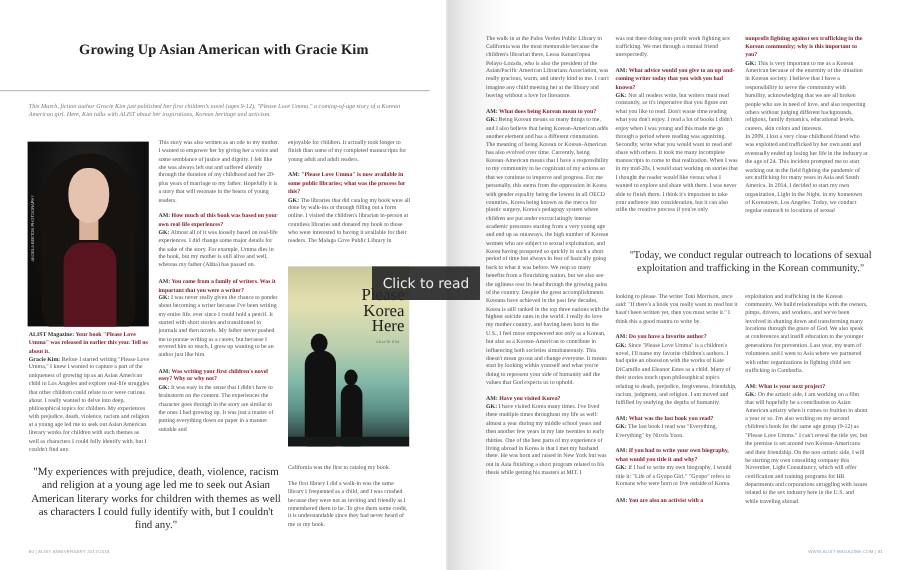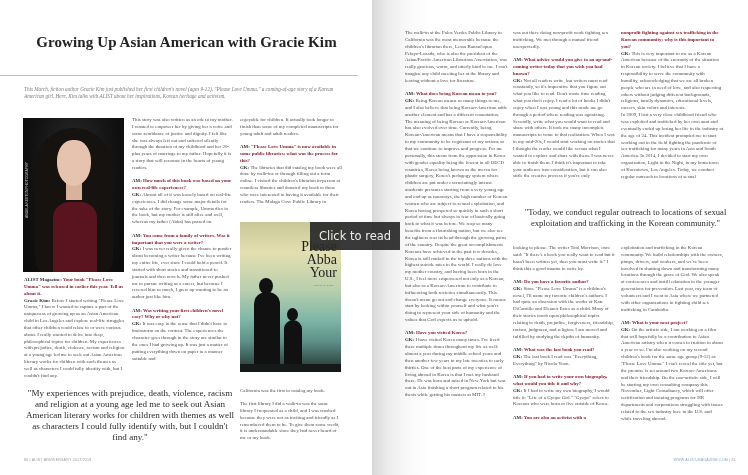--- a/index.html
+++ b/index.html
@@ -4,21 +4,21 @@
 <style>
   * { box-sizing: border-box; margin: 0; padding: 0; }
   html, body { width: 748px; height: 475px; overflow: hidden; background: #ffffff; }
   body { position: relative; font-family: "Liberation Serif", "DejaVu Serif", serif; color: #3a3a3a; }
 
   .spread { position: absolute; left: 0; top: 0; width: 748px; height: 475px; display: flex; }
   .page { position: relative; height: 475px; overflow: hidden; }
   .page-left { width: 373px; background: #ffffff; border-right: 1px solid #d8d8d8; }
   .page-right { width: 375px; background: linear-gradient(90deg, #d9d9d9 0px, #ececec 14px, #f7f7f7 30px, #ffffff 55px, #ffffff 100%); }
 
-  .title { position: absolute; left: 0; width: 373px; top: 34px; text-align: center; font-size: 15px; font-weight: bold; color: #222; letter-spacing: 0.1px; }
+  .title { position: absolute; left: 0; width: 373px; top: 34px; text-align: center; font-size: 12px; font-weight: bold; color: #222; letter-spacing: 0.1px; }
   .rule { position: absolute; left: 0; top: 75px; width: 358px; height: 1px; background: #bdbdbd; }
   .intro { position: absolute; left: 24px; top: 86px; width: 310px; font-size: 5.2px; line-height: 7.3px; font-style: italic; color: #7a7a7a; }
 
   .photo { position: absolute; left: 23px; top: 118px; width: 101px; height: 154px; overflow: hidden;
            background: radial-gradient(ellipse at 50% 30%, #2a2a2a 0%, #111 60%, #0b0b0b 100%); }
   .photo .hair { position: absolute; left: 12px; top: 10px; width: 78px; height: 150px; border-radius: 40px 40px 20px 20px; background: #151210; }
   .photo .face { position: absolute; left: 34px; top: 22px; width: 34px; height: 46px; border-radius: 45% 45% 50% 50%; background: #e6c3ae; }
   .photo .neck { position: absolute; left: 43px; top: 64px; width: 16px; height: 18px; background: #d9b29c; }
   .photo .top { position: absolute; left: 30px; top: 84px; width: 44px; height: 80px; border-radius: 16px 16px 0 0; background: #5a1420; }
   .photo .credit { position: absolute; left: 2px; top: 100px; font-family: "Liberation Sans", sans-serif; font-size: 3.4px; color: #cfcfcf; transform: rotate(-90deg); transform-origin: left top; white-space: nowrap; }
@@ -97,22 +97,22 @@
       <p>enjoyable for children. It actually took longer to finish than some of my completed manuscripts for young adult and adult readers.</p>
       <p>
         <span class="q"><span class="lbl">AM:</span><span> "Please Love Umma" is now available in some public libraries; what was the process for this?</span></span><br>
         <span class="a"><span class="lbl">GK:</span><span> The libraries that did catalog my book were all done by walk-ins or through filling out a form online. I visited the children's librarian in-person at countless libraries and donated my book to those who were interested in having it available for their readers. The Malaga Cove Public Library in</span></span>
       </p>
     </div>
 
     <div class="book">
       <div class="t">
         <span>Please</span><br>
-        <span>Abba</span><br>
-        <span>Your</span>
+        <span>Korea</span><br>
+        <span>Here</span>
       </div>
       <div class="au">GRACIE KIM</div>
       <div class="adult-h"></div>
       <div class="adult"></div>
       <div class="child-h"></div>
       <div class="child"></div>
       <div class="ground"></div>
     </div>
 
     <div class="caption">California was the first to catalog my book.</div>

